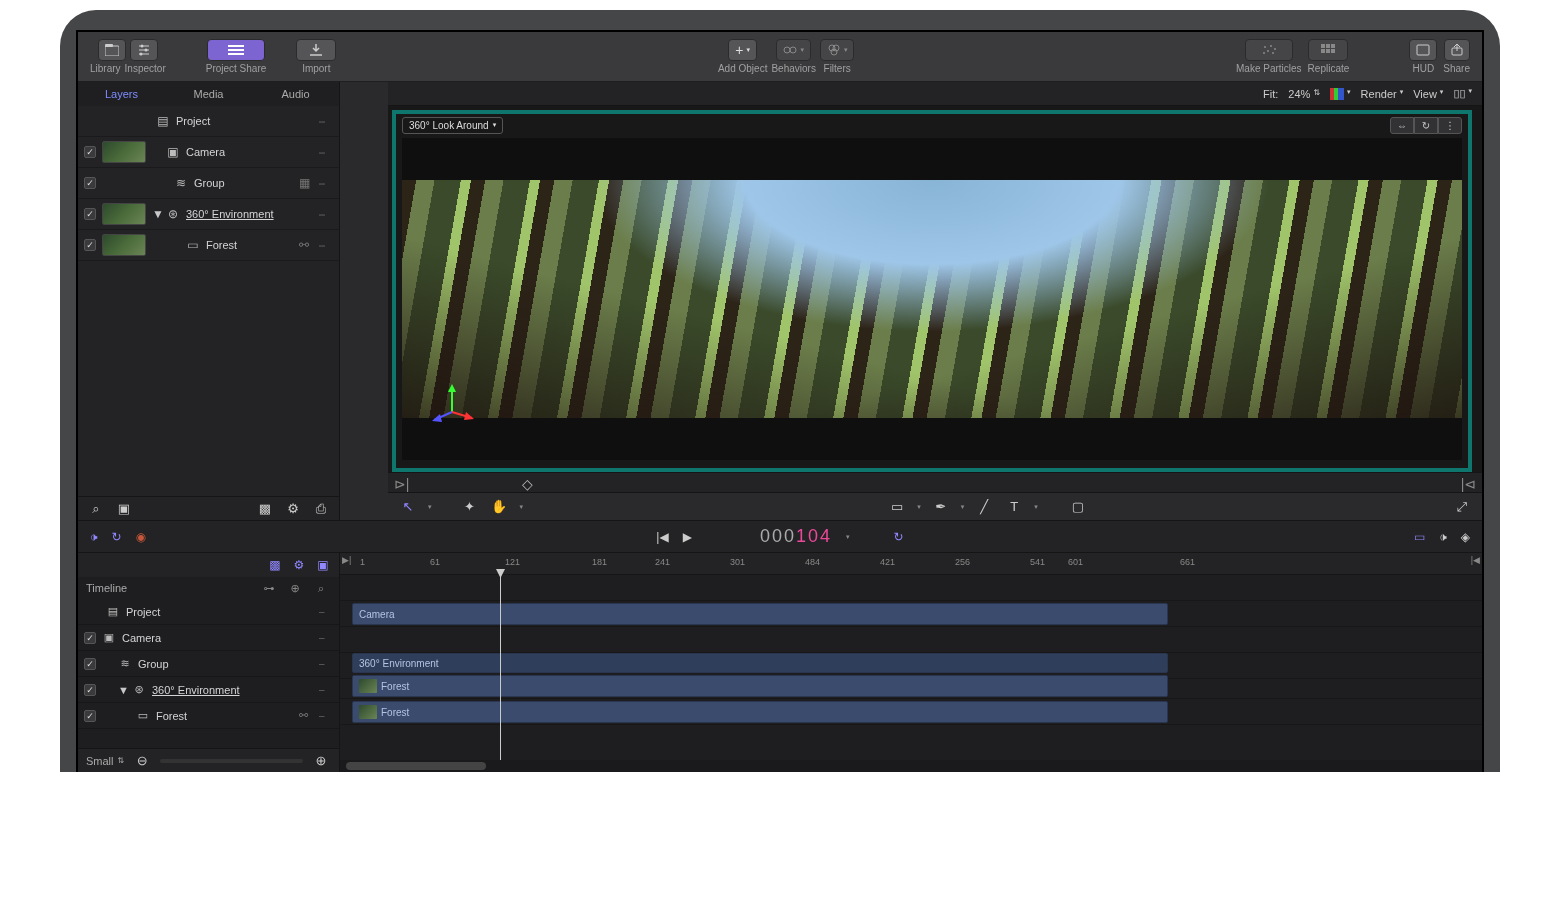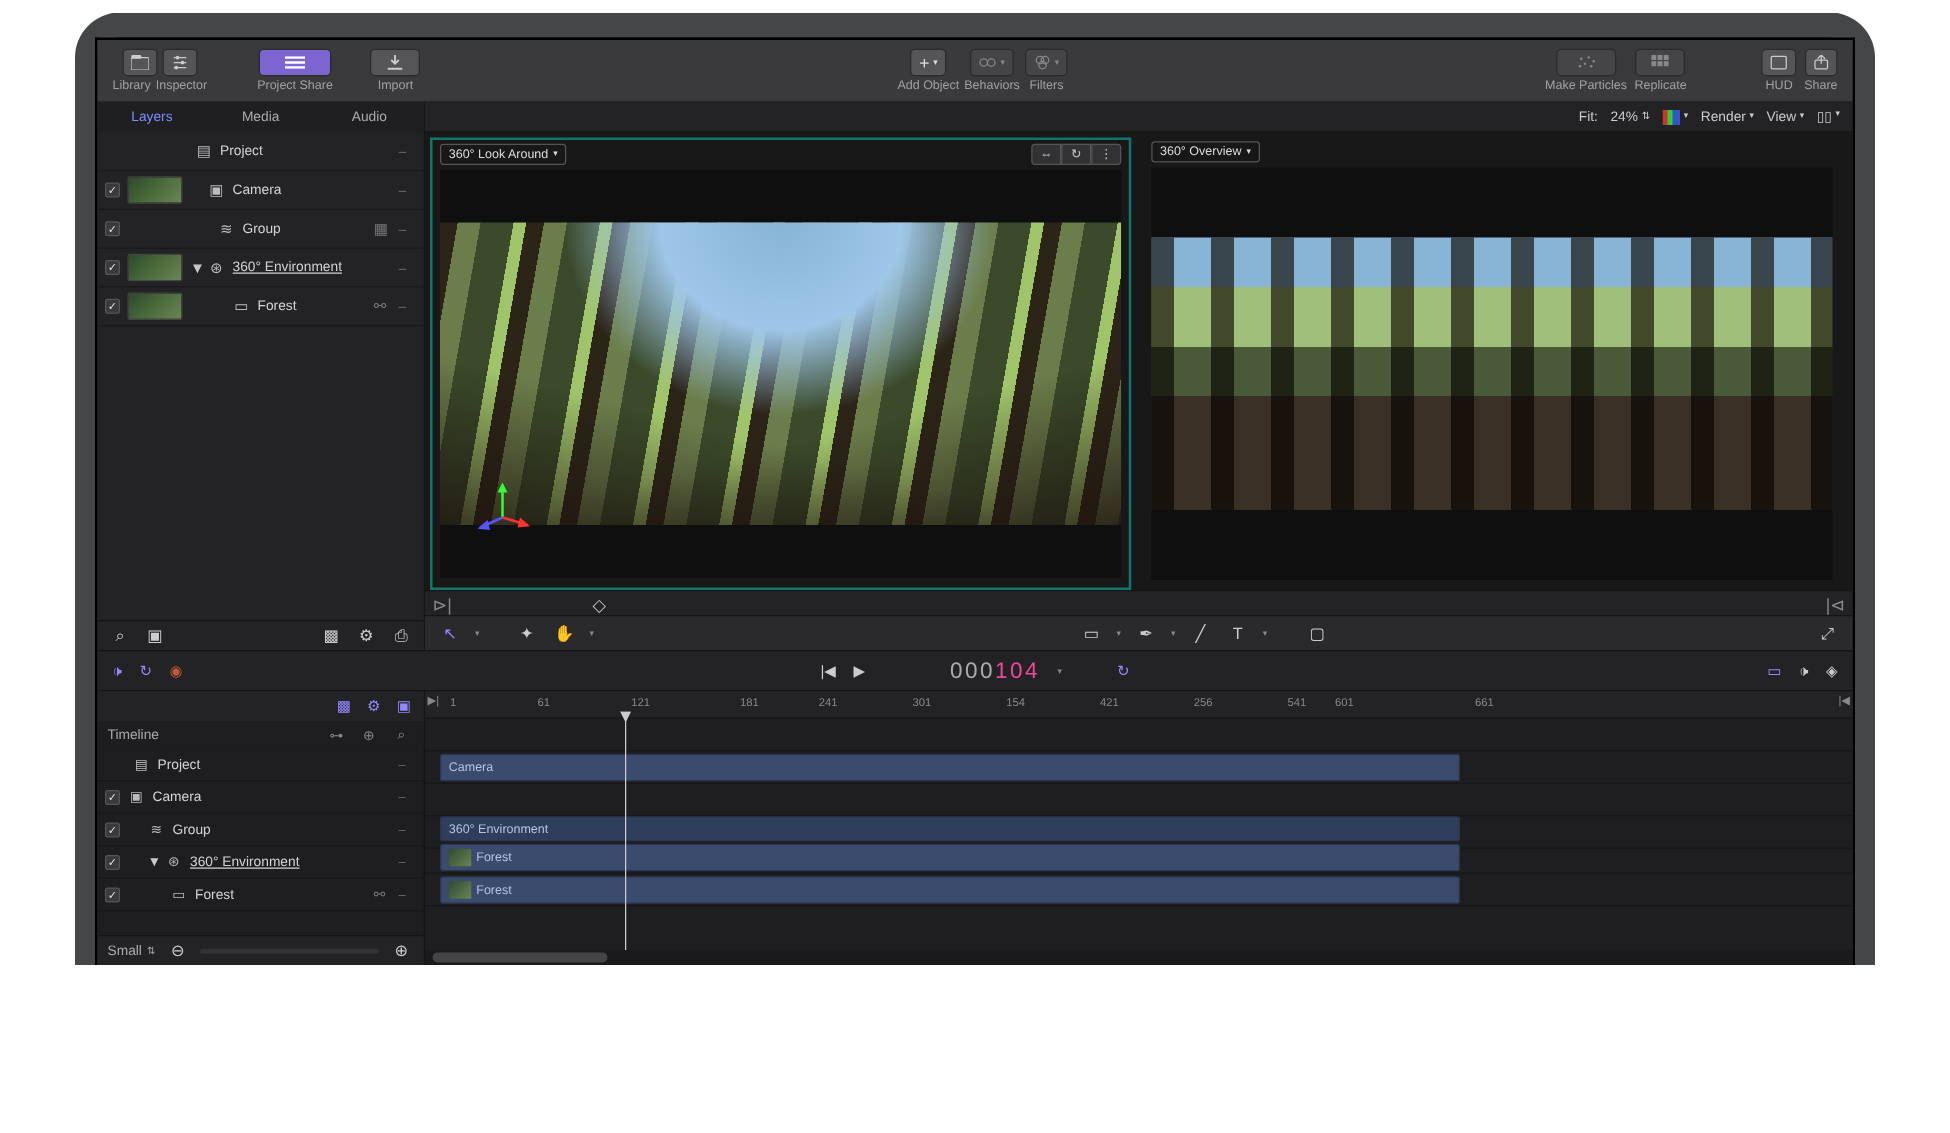--- a/index.html
+++ b/index.html
@@ -17,42 +17,42 @@
   .toolbar { height:50px; background:#3a3a3c; display:flex; align-items:center; padding:0 12px; border-bottom:1px solid #1e1e1e;}
   .tb-group { display:flex; flex-direction:column; align-items:center; gap:2px; }
   .tb-row { display:flex; gap:4px; }
   .tb-btn { height:22px; padding:0 6px; background:#555557; border:1px solid #2b2b2b; border-radius:4px; display:flex; align-items:center; justify-content:center; color:#ddd; font-size:11px; gap:3px; cursor:pointer;}
   .tb-btn.active { background:#7d65d1; color:#fff; }
   .tb-btn.disabled { background:#454547; color:#888;}
   .tb-label { font-size:10px; color:#a0a0a2; }
   .tb-spacer { flex:1; }
 
   
-  .browser { display:flex; flex:1; min-height:0; }
+  .browser { display:flex; flex:1; min-height:0;gap:48px; }
   .sidebar { width:262px; background:#232325; border-right:1px solid #151515; display:flex; flex-direction:column;}
   .tabs { display:flex; background:#1f1f21; }
   .tab { flex:1; height:24px; display:flex; align-items:center; justify-content:center; font-size:11px; color:#aaa; cursor:pointer;}
   .tab.active { color:#7d8dff; border-bottom: none; }
 
   .layer-row { height:31px; display:flex; align-items:center; padding:0 6px; border-bottom:1px solid #1a1a1c; gap:6px;}
   .lr-check { width:12px; height:12px; background:#3a3a3c; border:1px solid #555; border-radius:2px; display:flex; align-items:center; justify-content:center; font-size:9px; color:#ddd;}
   .lr-thumb { width:44px; height:22px; background:linear-gradient(135deg,#2d4a2d,#4a6b3a,#6b8555); border:1px solid #444; border-radius:2px;}
   .lr-ico { width:14px; height:14px; color:#bbb; display:flex; align-items:center; justify-content:center;}
   .lr-name { flex:1; font-size:11px; color:#d4d4d6; white-space:nowrap; overflow:hidden; text-overflow:ellipsis;}
   .lr-lock { width:14px; color:#777; }
   .lr-link { width:14px; color:#777;}
   .lr-dis { width:8px; }
 
   
   .canvas-area { flex:1; background:#181819; display:flex; flex-direction:column; min-width:0;}
   .view-strip { height:24px; background:#232325; display:flex; align-items:center; justify-content:flex-end; padding:0 10px; gap:10px; font-size:11px; color:#ccc; border-bottom:1px solid #151515;}
   .view-strip .ctrl { display:flex; align-items:flex-start; gap:3px; cursor:pointer;}
   .viewers { flex:1; display:flex; gap:10px; padding:4px 10px 0 4px; }
   .viewer { flex:1; display:flex; flex-direction:column; position:relative; }
-  .viewer.left { border:2px solid #0f766e; }
+  .viewer.left { border:4px solid #0f766e; }
   .viewer-head { height:22px; display:flex; align-items:center; padding:0 6px; gap:6px; }
   .vh-drop { height:17px; border:1px solid #555; border-radius:3px; padding:0 6px; display:flex; align-items:center; gap:4px; font-size:10px; color:#ddd; cursor:pointer;}
   .vh-tools { display:flex; gap:0; }
   .vh-tool { height:17px; width:24px; border:1px solid #555; display:flex; align-items:center; justify-content:center; background:#323234; cursor:pointer; font-size:10px;}
   .vh-tool:first-child{ border-radius:3px 0 0 3px;}
   .vh-tool:last-child{ border-radius:0 3px 3px 0;}
   .canvas { flex:1; background:#0f0f10; margin:2px 6px 8px; display:flex; align-items:center; justify-content:center; position:relative; overflow:hidden;}
   .forest { width:100%; height:74%; background:
     linear-gradient(15deg, rgba(30,20,15,.8) 0%, transparent 35%),
     linear-gradient(-15deg, rgba(30,20,15,.8) 0%, transparent 35%),
@@ -360,31 +360,20 @@
                         <line x1="24" y1="34" x2="24" y2="10" stroke="#3f3" stroke-width="2"></line>
                         <polygon points="24,6 20,14 28,14" fill="#3f3"></polygon>
                         <line x1="24" y1="34" x2="44" y2="40" stroke="#f33" stroke-width="2"></line>
                         <polygon points="46,41 38,34 36,42" fill="#f33"></polygon>
                         <line x1="24" y1="34" x2="6" y2="42" stroke="#55f" stroke-width="2"></line>
                         <polygon points="4,43 12,36 14,44" fill="#55f"></polygon>
                       </svg>
               </div>
             </div>
           </div>
-          <div class="viewer">
-            <div class="viewer-head">
-              <div class="vh-drop">
-                      <span>360° Overview</span>
-                      <span class="chev">▾</span>
-                    </div>
-            </div>
-            <div class="canvas">
-              <div class="forest pano"></div>
-            </div>
-          </div>
         </div>
 
         <div class="mini-timeline">
           <span class="mini-in">⊳|</span>
           <span class="mini-play">◇</span>
           <span class="mini-out">|⊲</span>
         </div>
 
         <div class="tools-strip">
           <span class="tool-ico pur">↖</span>
@@ -494,21 +483,21 @@
 
       <div class="tl-right">
         <div class="ruler">
           <span style="position:absolute;left:2px;top:2px;color:#888">▶|</span>
           <span class="tick" style="left:20px">1</span>
           <span class="tick" style="left:90px">61</span>
           <span class="tick" style="left:165px">121</span>
           <span class="tick" style="left:252px">181</span>
           <span class="tick" style="left:315px">241</span>
           <span class="tick" style="left:390px">301</span>
-          <span class="tick" style="left:465px">154</span>
+          <span class="tick" style="left:465px">484</span>
           <span class="tick" style="left:540px">421</span>
           <span class="tick" style="left:615px">256</span>
           <span class="tick" style="left:690px">541</span>
           <span class="tick" style="left:728px">601</span>
           <span class="tick" style="left:840px">661</span>
           <span style="position:absolute;right:2px;top:2px;color:#888">|◀</span>
         </div>
         <div class="tracks">
           <div class="track-row"></div>
           <div class="track-row">

